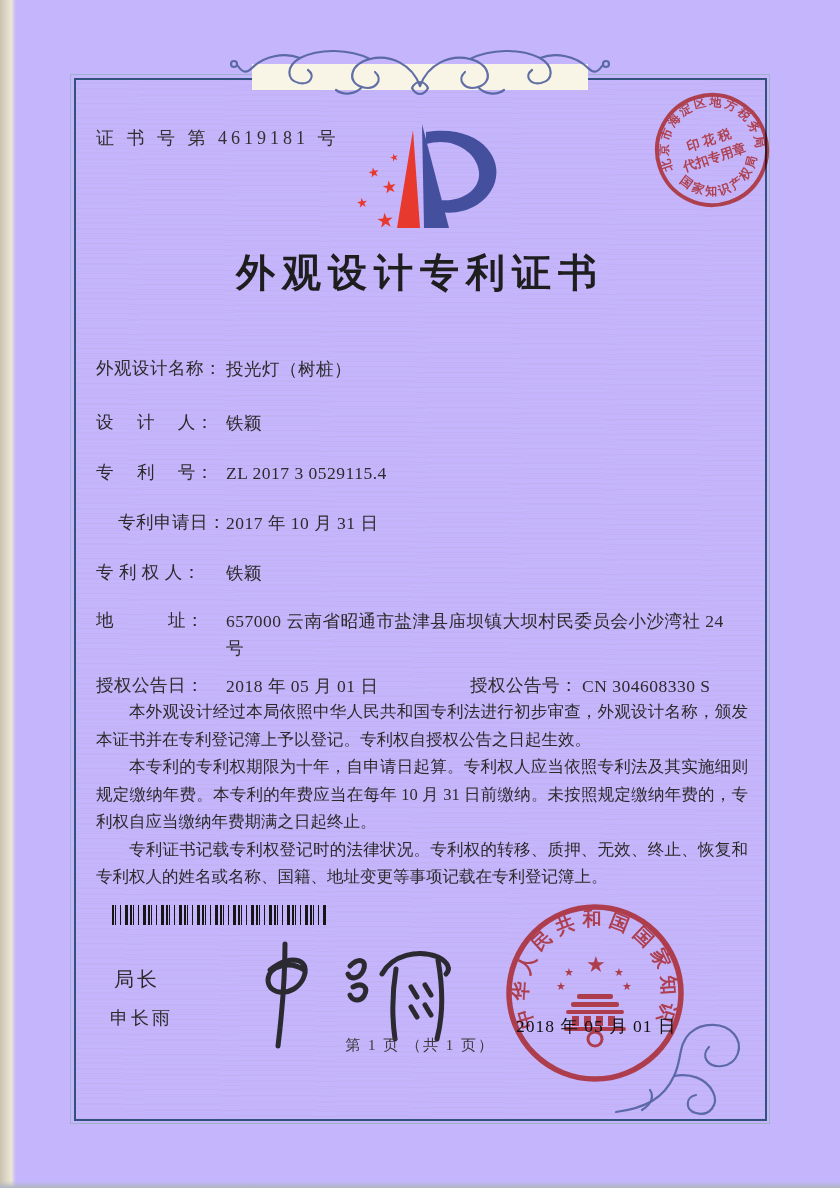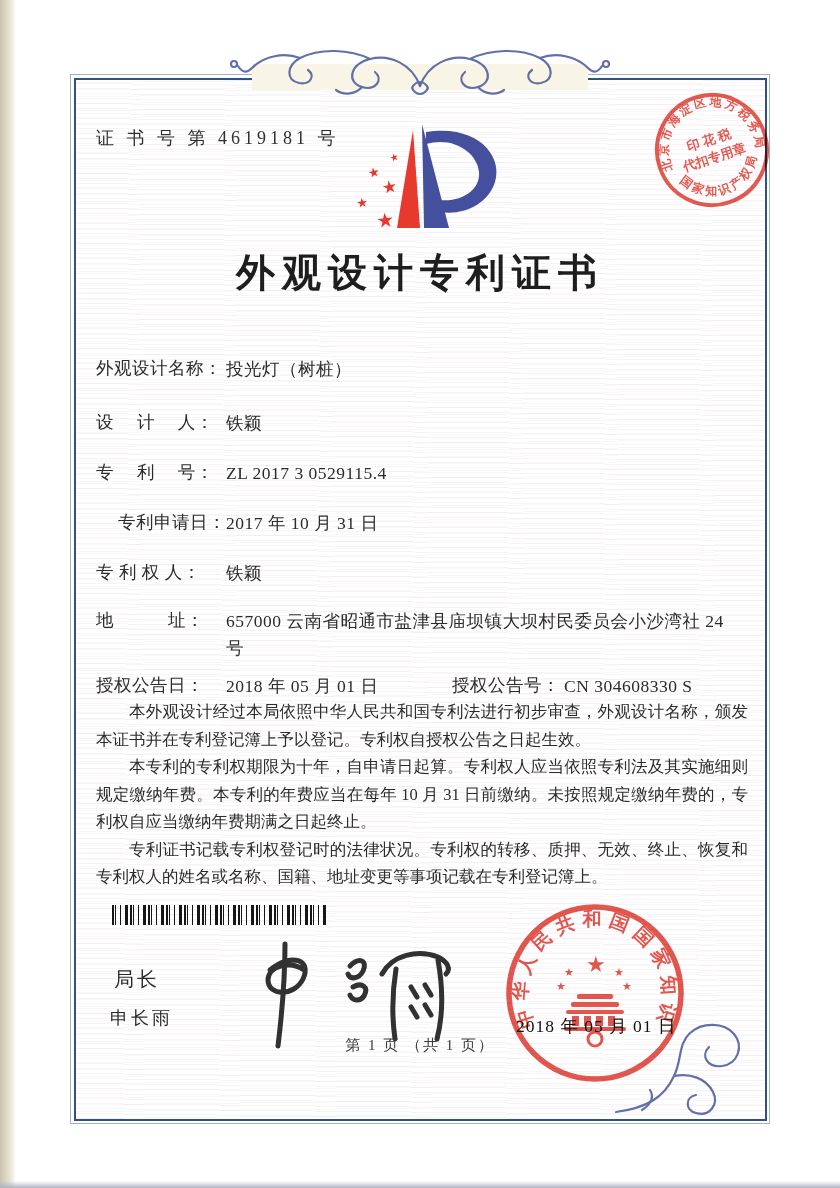--- a/index.html
+++ b/index.html
@@ -1,18 +1,18 @@
 <!DOCTYPE html>
 <html><head>
 <meta charset="utf-8">
 <style>
   html,body{margin:0;padding:0;background:#e9e4d6;}
   .page{
     position:relative; width:840px; height:1188px; overflow:hidden;
-    background:#ffffff;
+    background:#c4b5fd;
     font-family:"Liberation Serif","DejaVu Serif",serif;
     color:#2b2b2b;
   }
   .page::before{ 
     content:""; position:absolute; left:0; top:0; bottom:0; width:16px;
     background:linear-gradient(90deg,#c9c2ae,#ece7d6 70%,rgba(0,0,0,0)); z-index:5;
   }
   .page::after{ 
     content:""; position:absolute; left:0; right:0; bottom:0; height:7px;
     background:linear-gradient(180deg,rgba(0,0,0,0),#aeb6c2); z-index:5;
@@ -44,21 +44,21 @@
   }
   .field-row{
     position:absolute; left:96px; display:flex; font-size:17.5px; z-index:8;
     letter-spacing:0.5px;
   }
   .field-label{ width:130px; flex:0 0 130px; }
   .field-value{ max-width:515px; line-height:27px; }
   .row-name{top:356px;} .row-designer{top:410px;} .row-patno{top:460px;}
   .row-filing{top:510px;text-align:right;} .row-patentee{top:560px;} .row-address{top:608px;}
   .row-grant{top:661px; width:650px;margin-top:12px;}
-  .grant-right{ position:absolute; left:356px; top:0; display:flex; }
+  .grant-right{ position:absolute; left:374px; top:0; display:flex; }
   .grant-right .field-label{width:auto; flex:0 0 auto; margin-right:4px;}
   .paragraphs{
     position:absolute; left:96px; top:698px; width:652px; z-index:8;
     font-size:16.5px; line-height:27.5px; text-align:justify;
   }
   .paragraphs p{ margin:0; text-indent:2em; }
   .barcode{
     position:absolute; left:112px; top:905px; width:214px; height:20px; z-index:8;
     background:
       repeating-linear-gradient(90deg,#161616 0 2px,rgba(0,0,0,0) 2px 3px,#161616 3px 4px,rgba(0,0,0,0) 4px 8px,#161616 8px 9px,rgba(0,0,0,0) 9px 13px,#161616 13px 16px,rgba(0,0,0,0) 16px 18px);

